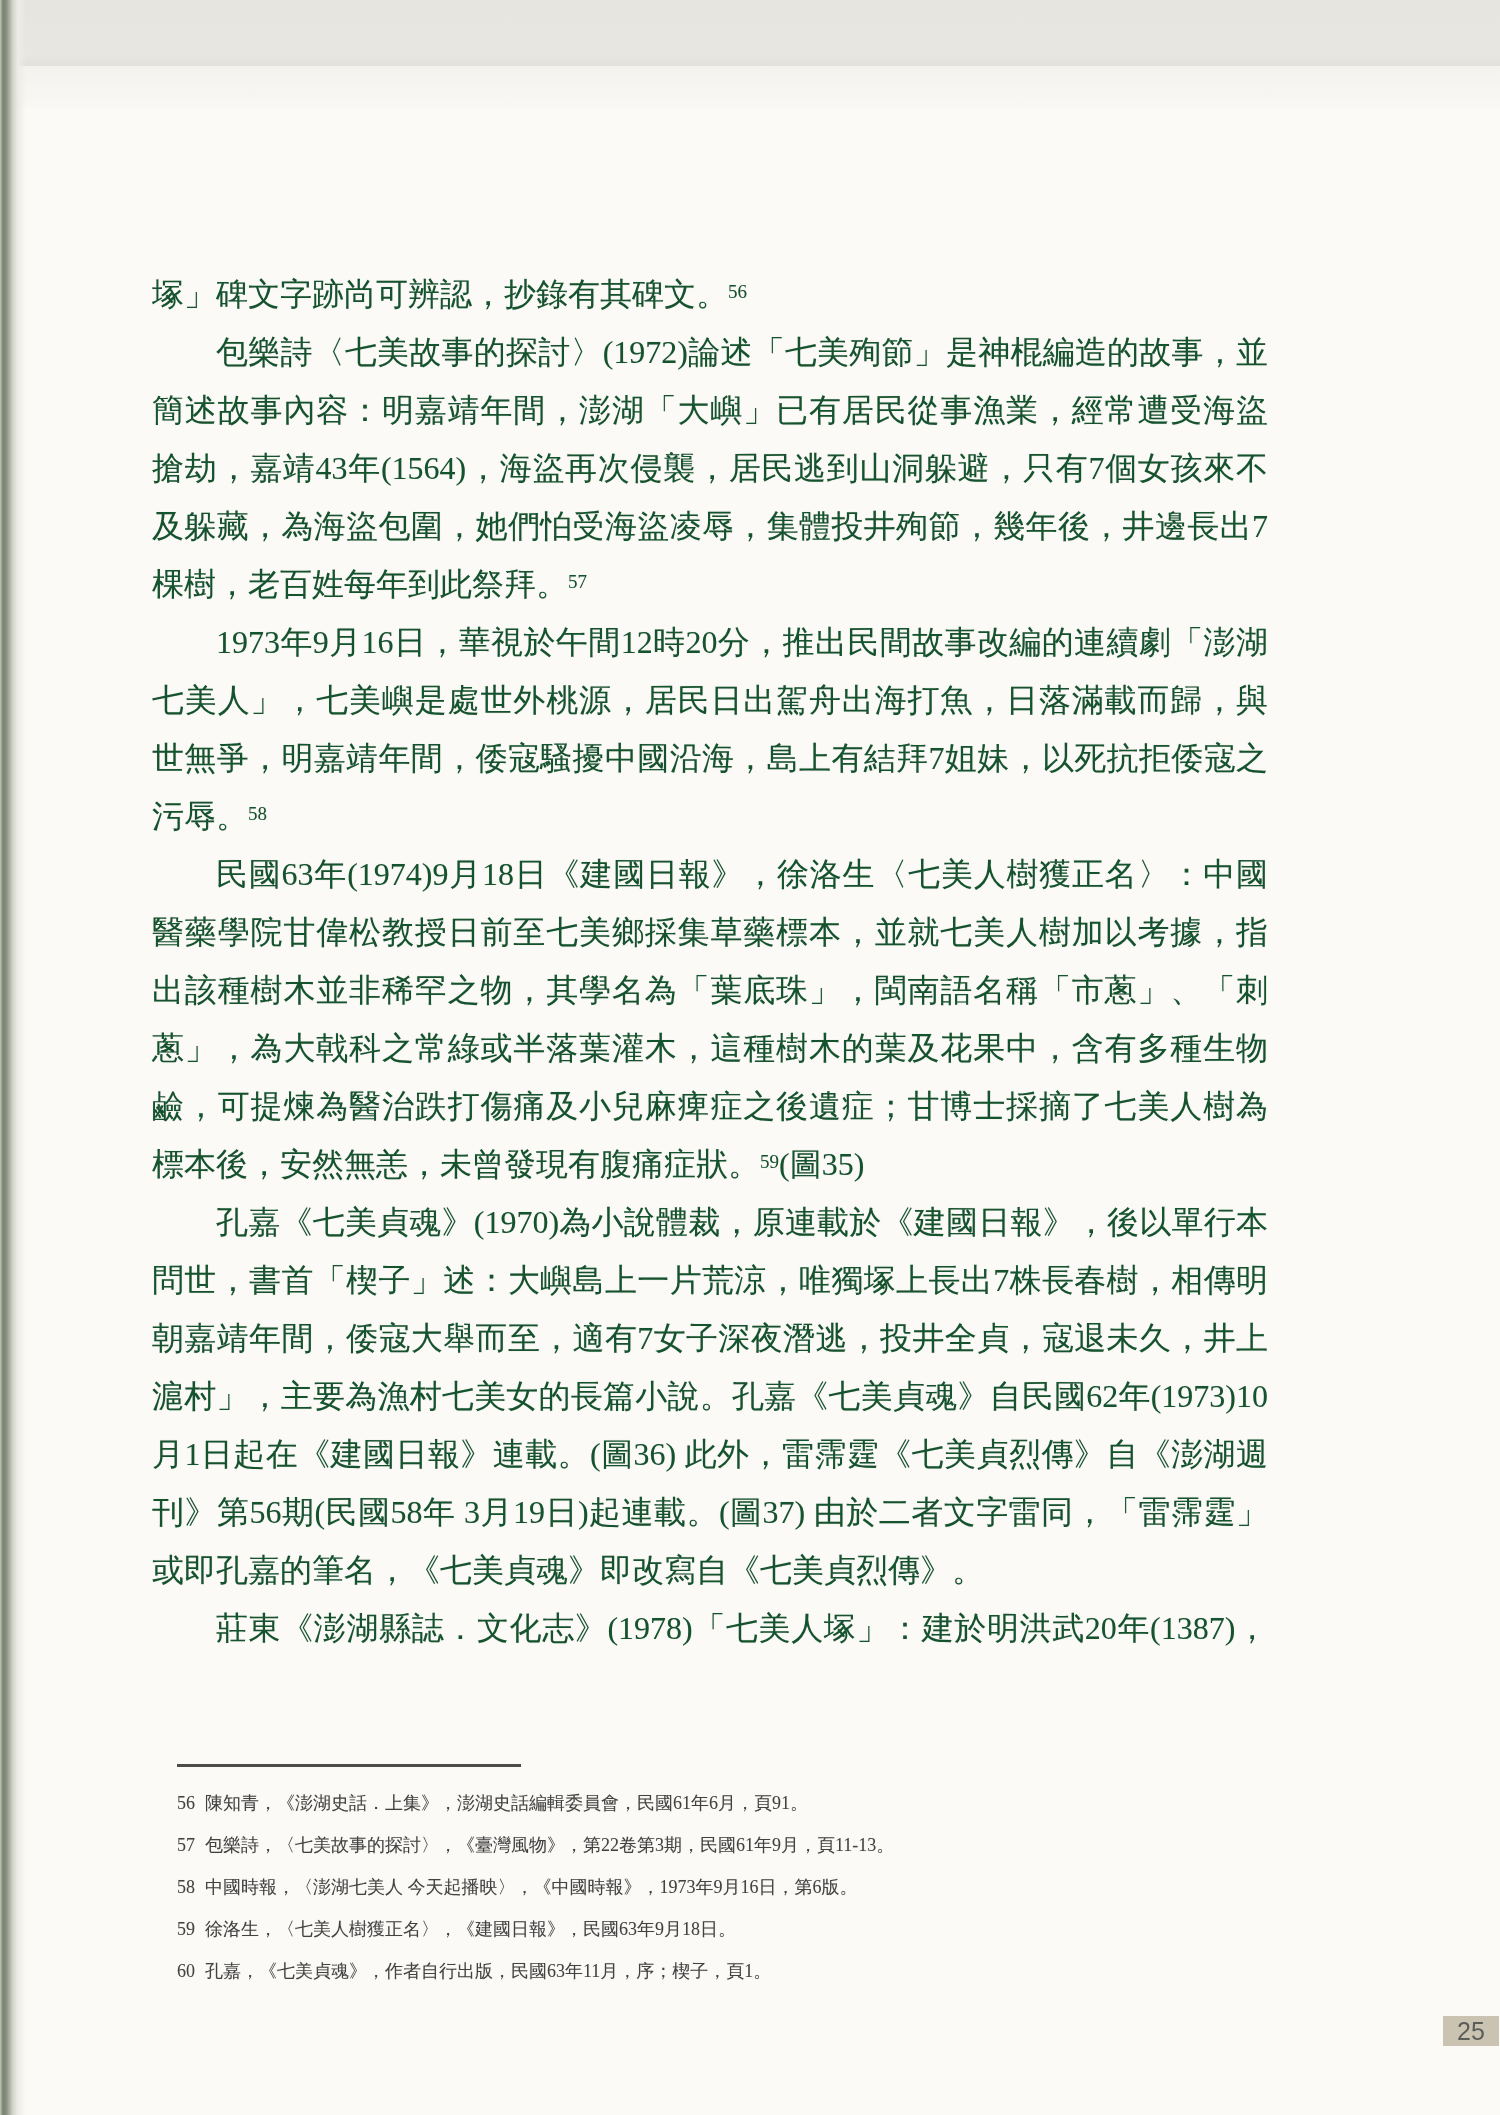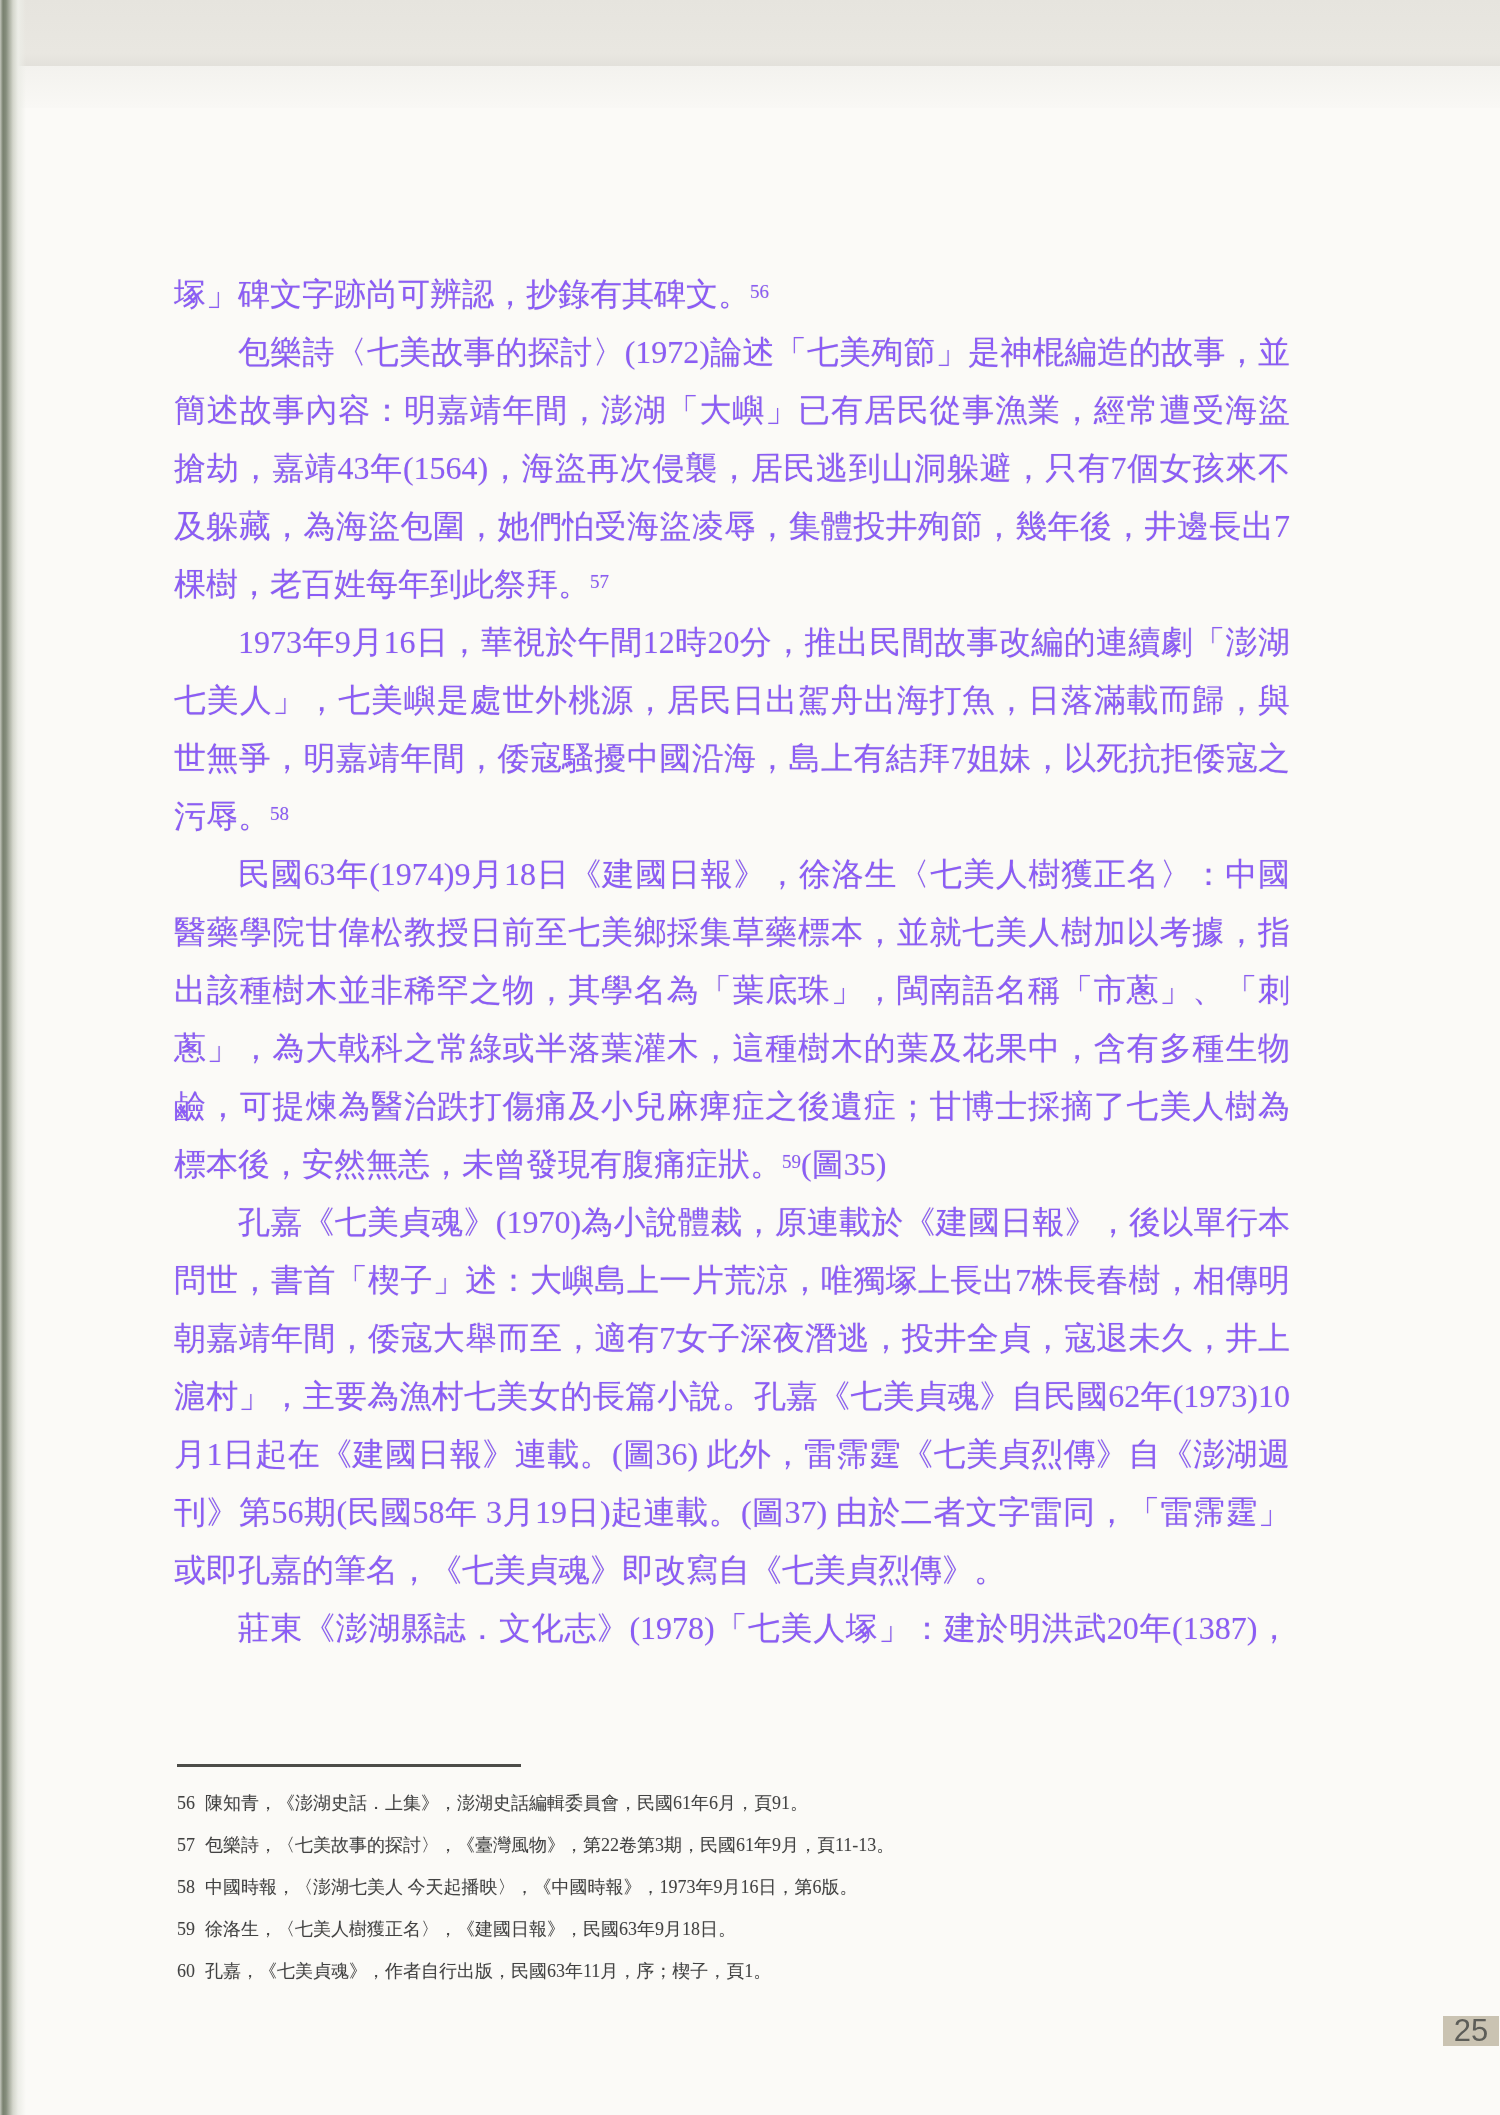--- a/index.html
+++ b/index.html
@@ -20,22 +20,22 @@
     background: linear-gradient(180deg, #f3f2ee 0%, #f9f8f5 100%);
   }
   .scan-spine {
     position: absolute; left: 0; top: 0; width: 26px; height: 2115px;
     background: linear-gradient(90deg,
       #c3c6bc 0px, #79816f 3px, #858d7c 6px, #a8ad9f 9px,
       #d4d6cc 13px, #ecede7 18px, rgba(251,250,247,0) 26px);
   }
   
   .body-text {
-    position: absolute; left: 174px; top: 265px; width: 1116px;
-    font-size: 32px; line-height: 58px; color: #8b5cf6;
+    position: absolute; left: 152px; top: 265px; width: 1116px;
+    font-size: 32px; line-height: 58px; color: #14532d;
     text-shadow: 0 0 1px rgba(70,70,70,0.25);
   }
   .body-text .line { text-align: justify; text-align-last: justify; }
   .body-text .line.short { text-align-last: left; }
   .body-text .line.indent { text-indent: 2em; }
   sup.fn-ref {
     font-size: 19px; line-height: 0; vertical-align: 7px; letter-spacing: 0;
   }
   
   .fn-sep {
@@ -47,21 +47,21 @@
     font-size: 18px; line-height: 42px; color: #424242;
     text-shadow: 0 0 1px rgba(70,70,70,0.2);
   }
   .footnotes .fn-line { white-space: nowrap; }
   .footnotes .fn-num { margin-right: 10px; }
   
   .page-number {
     position: absolute; left: 1443px; top: 2016px; width: 56px; height: 30px;
     background: #cac3b2; color: #5d5d58;
     font-family: "Liberation Sans", "DejaVu Sans", sans-serif;
-    font-size: 31px; line-height: 30px; text-align: center;
+    font-size: 25px; line-height: 30px; text-align: center;
   }
 </style>
 </head>
 <body>
 
 <div class="scan-top-band"></div>
 <div class="scan-top-band2"></div>
 <div class="scan-spine"></div>
 
 <div class="body-text" id="body-text">

